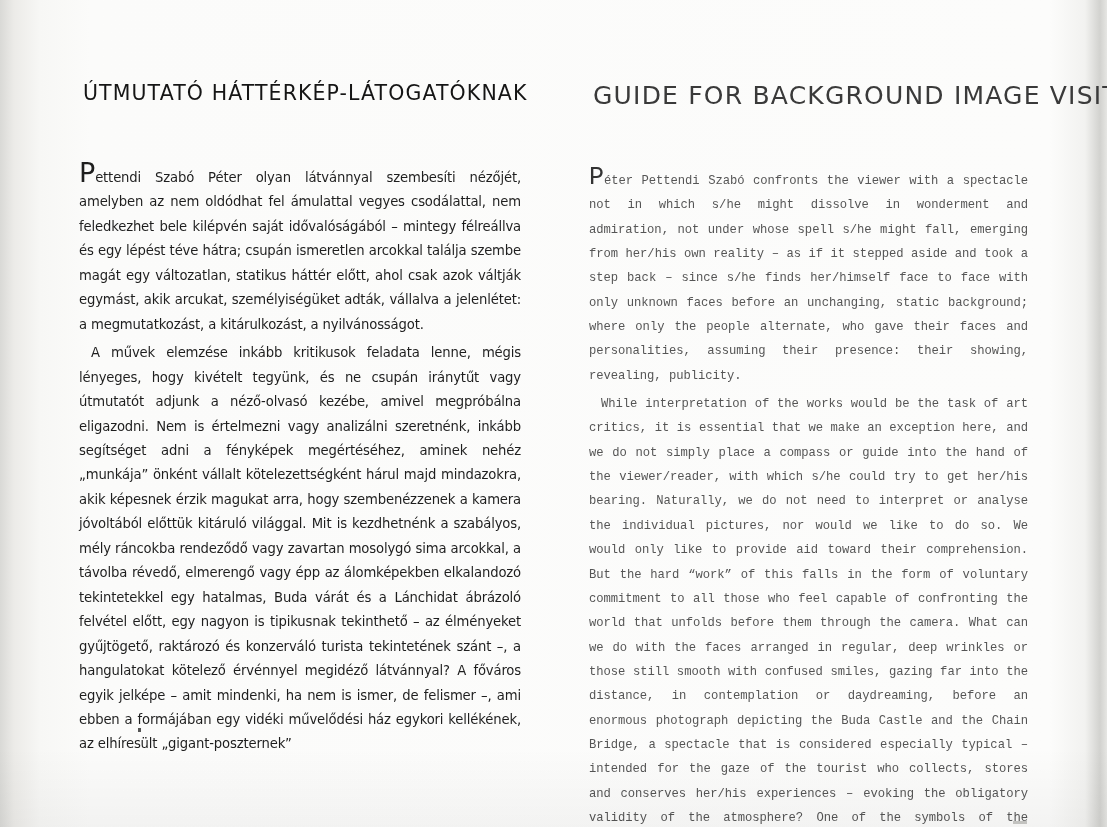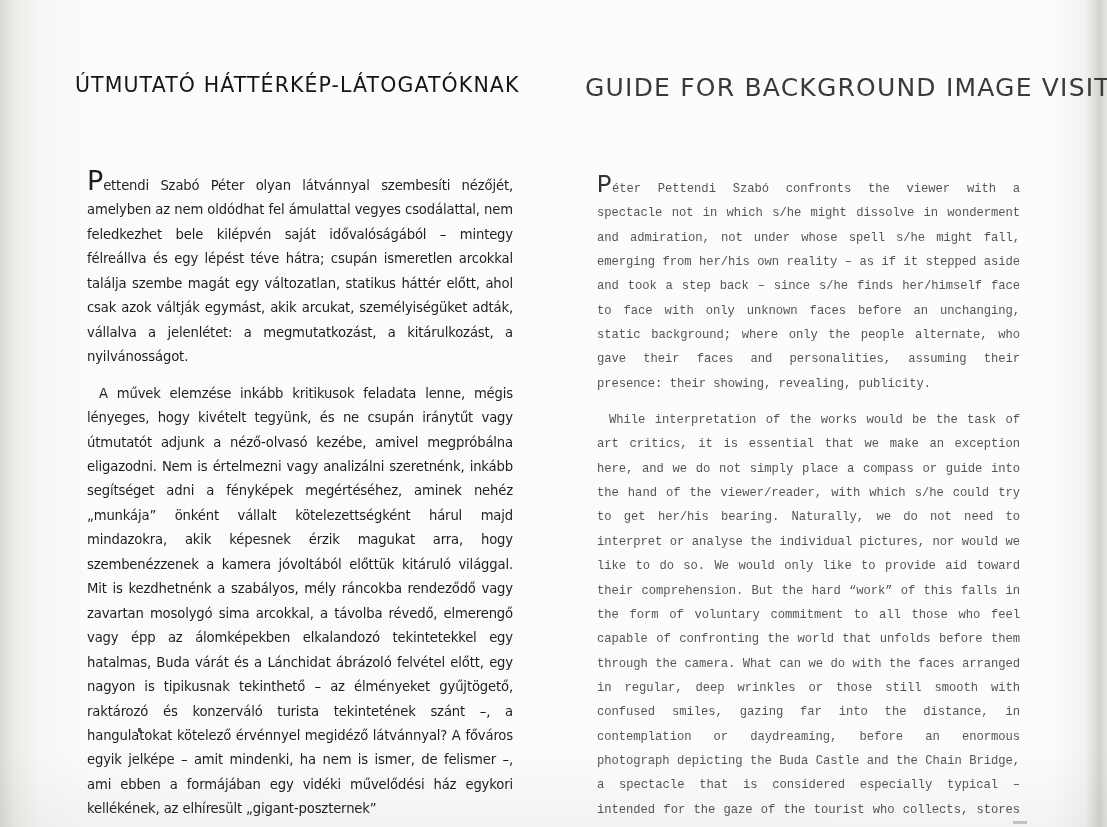--- a/index.html
+++ b/index.html
@@ -9,35 +9,35 @@
   }
   .bottom-shade {
     position: absolute; left: 0; right: 0; bottom: 0; height: 80px;
     background: linear-gradient(to bottom, rgba(0,0,0,0), rgba(0,0,0,0.035));
     pointer-events: none;
   }
   .col { position: absolute; top: 0; }
   .col-hu { left: 75px; width: 450px; }
   .col-en { left: 585px; width: 447px; }
   h1 {
-    margin: 0; position: absolute; top: 73px; left: 0; white-space: nowrap;
+    margin: 8px; position: absolute; top: 73px; left: 0; white-space: nowrap;
     font-family: "DejaVu Sans", sans-serif; font-weight: normal;
     font-size: 20.5px; letter-spacing: 1.1px;
   }
   .col-hu h1 { color: #151515; }
   .col-en h1 { color: #3a3a3a; letter-spacing: 1.2px; font-size: 25px; }
   .body-text {
     position: absolute; left: 0; width: 100%;
     font-family: "DejaVu Sans", sans-serif;
     text-align: justify;
   }
   .col-hu .body-text { top: 162px; font-size: 13.2px; line-height: 24.45px; color: #1e1e1e; letter-spacing: -0.15px; }
   .col-en .body-text { top: 165px; font-size: 12.2px; line-height: 24.35px; color: #555; letter-spacing: -0.05px; }
   .col-en .body-text { font-weight: 300; font-family: Liberation Mono, monospace; }
-  p { margin: 12px; text-indent: 0; }
+  p { margin: 4px; text-indent: 0; }
   p.indent { text-indent: 12px; }
   .dropcap {
     font-size: 27px; line-height: 10px; vertical-align: baseline;
   }
   .col-en .dropcap { font-size: 25px; color: #333; }
   .mark {
     position: absolute; left: 138px; top: 728px; width: 3px; height: 4px;
     background: #555;
   }
   .folio {

